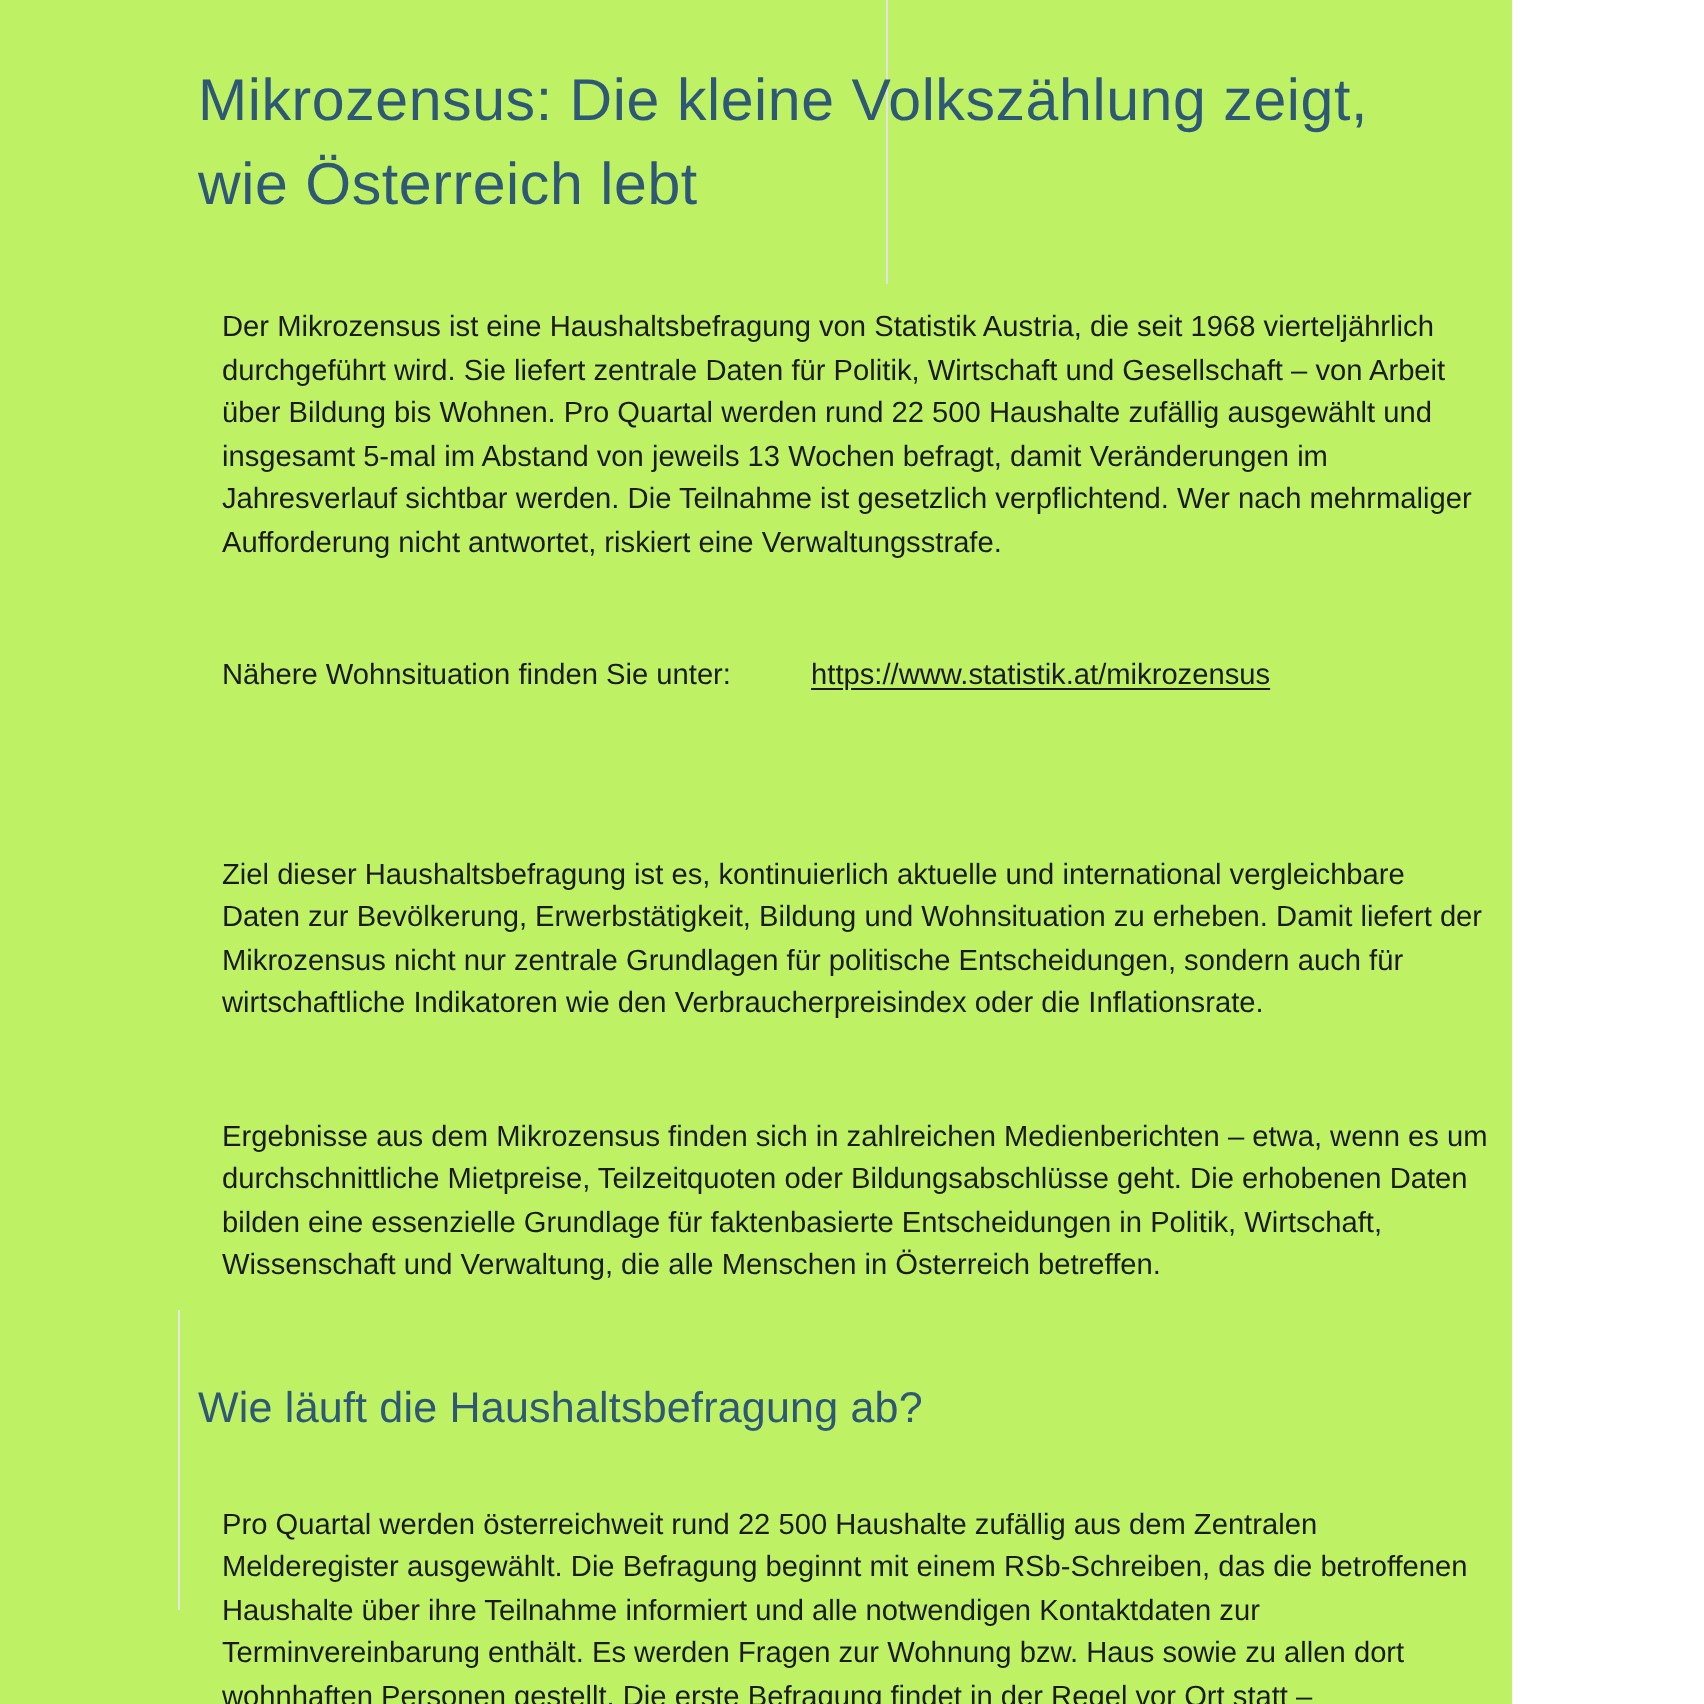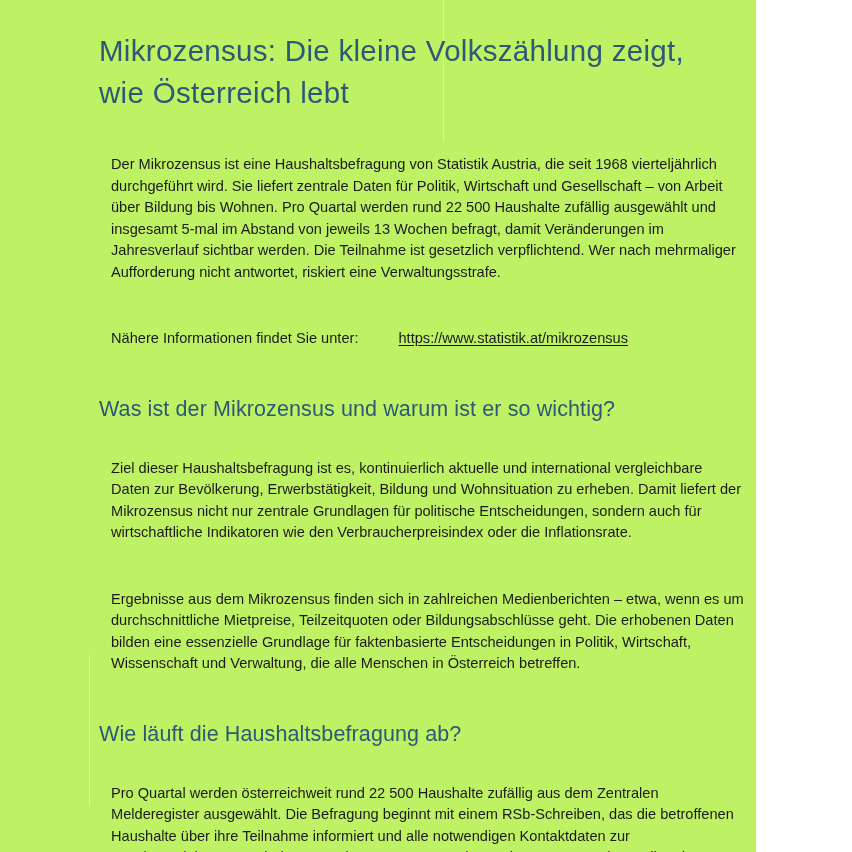--- a/index.html
+++ b/index.html
@@ -88,25 +88,24 @@
   <div class="content">
 
     <h1 class="doc-title">Mikrozensus: Die kleine Volkszählung zeigt, wie Österreich lebt</h1>
 
     <div class="sp-title-to-p"></div>
 
     <p class="doc-p">Der Mikrozensus ist eine Haushaltsbefragung von Statistik Austria, die seit 1968 vierteljährlich durchgeführt wird. Sie liefert zentrale Daten für Politik, Wirtschaft und Gesellschaft – von Arbeit über Bildung bis Wohnen. Pro Quartal werden rund 22 500 Haushalte zufällig ausgewählt und insgesamt 5-mal im Abstand von jeweils 13 Wochen befragt, damit Veränderungen im Jahresverlauf sichtbar werden. Die Teilnahme ist gesetzlich verpflichtend. Wer nach mehrmaliger Aufforderung nicht antwortet, riskiert eine Verwaltungsstrafe.</p>
 
     <div class="sp-p-to-p-large"></div>
 
-    <p class="doc-p"><span>Nähere Informationen findet Sie unter: </span><a class="doc-link" href="#">https://www.statistik.at/mikrozensus</a></p>
+    <p class="doc-p"><span>Nähere Wohnsituation finden Sie unter: </span><a class="doc-link" href="#">https://www.statistik.at/mikrozensus</a></p>
 
     <div class="sp-p-to-h2"></div>
 
-    <h2 class="doc-h2">Was ist der Mikrozensus und warum ist er so wichtig?</h2>
 
     <div class="sp-h2-to-p"></div>
 
     <p class="doc-p">Ziel dieser Haushaltsbefragung ist es, kontinuierlich aktuelle und international vergleichbare Daten zur Bevölkerung, Erwerbstätigkeit, Bildung und Wohnsituation zu erheben. Damit liefert der Mikrozensus nicht nur zentrale Grundlagen für politische Entscheidungen, sondern auch für wirtschaftliche Indikatoren wie den Verbraucherpreisindex oder die Inflationsrate.</p>
 
     <div class="sp-p-to-p-large"></div>
 
     <p class="doc-p">Ergebnisse aus dem Mikrozensus finden sich in zahlreichen Medienberichten – etwa, wenn es um durchschnittliche Mietpreise, Teilzeitquoten oder Bildungsabschlüsse geht. Die erhobenen Daten bilden eine essenzielle Grundlage für faktenbasierte Entscheidungen in Politik, Wirtschaft, Wissenschaft und Verwaltung, die alle Menschen in Österreich betreffen.</p>
 
     <div class="sp-p-to-h2"></div>

